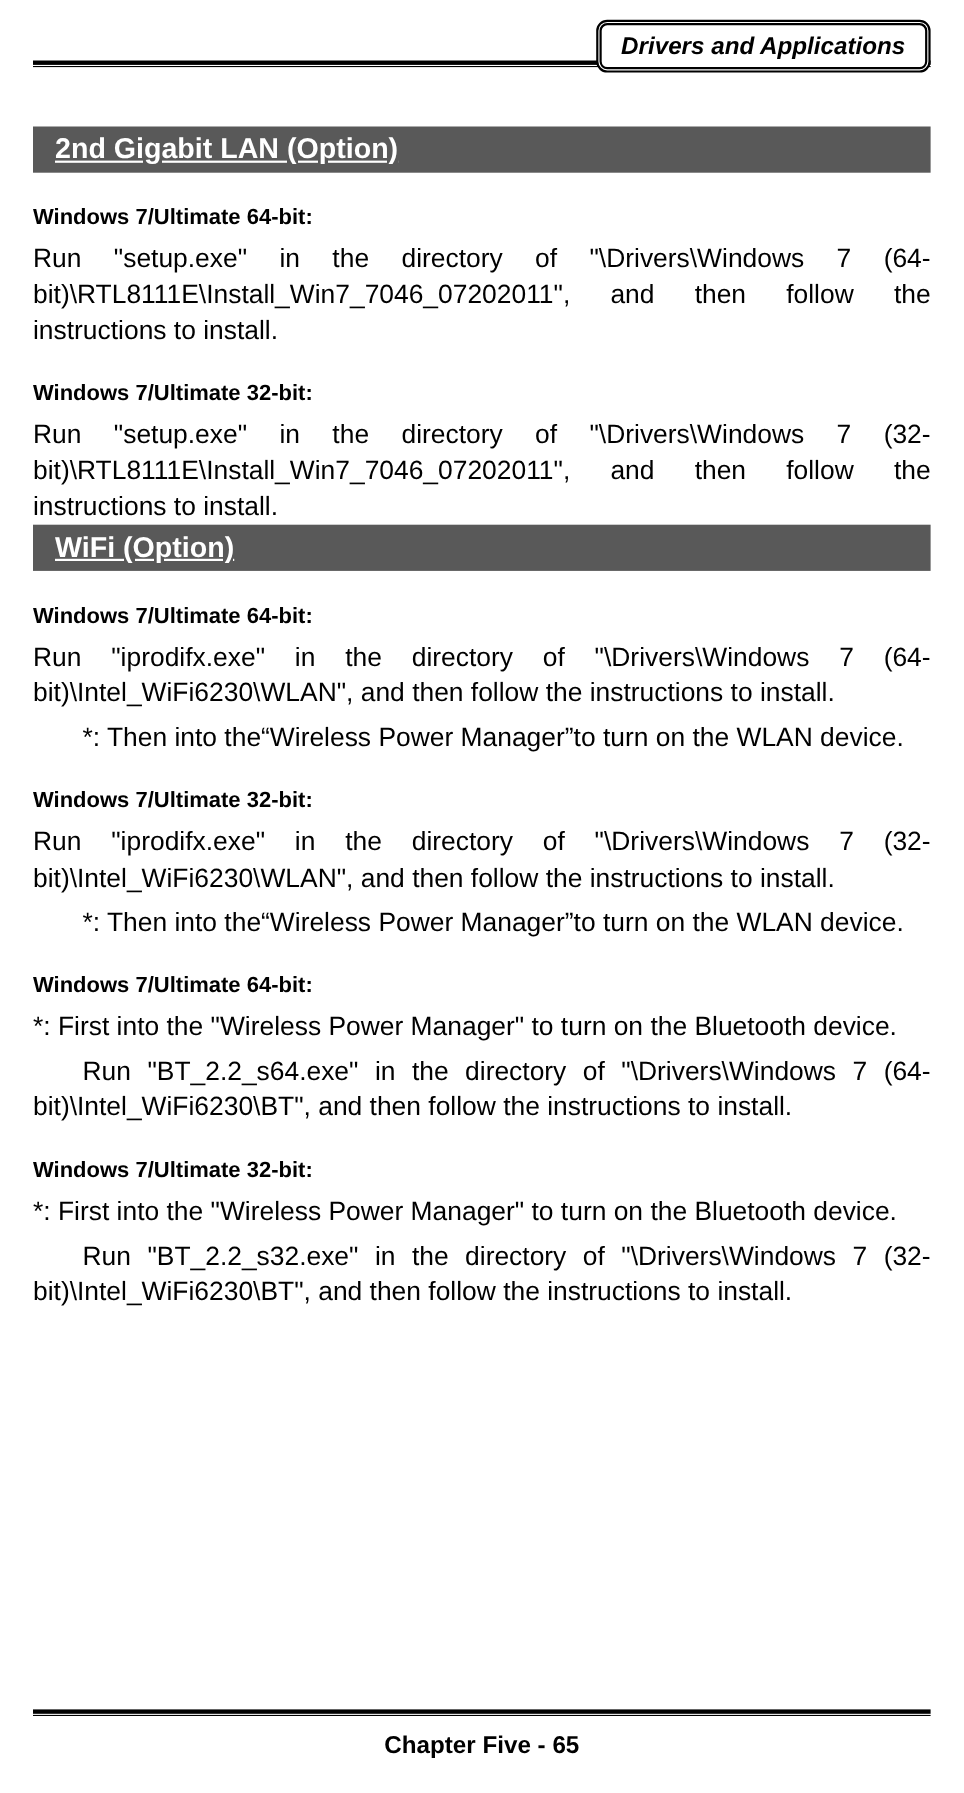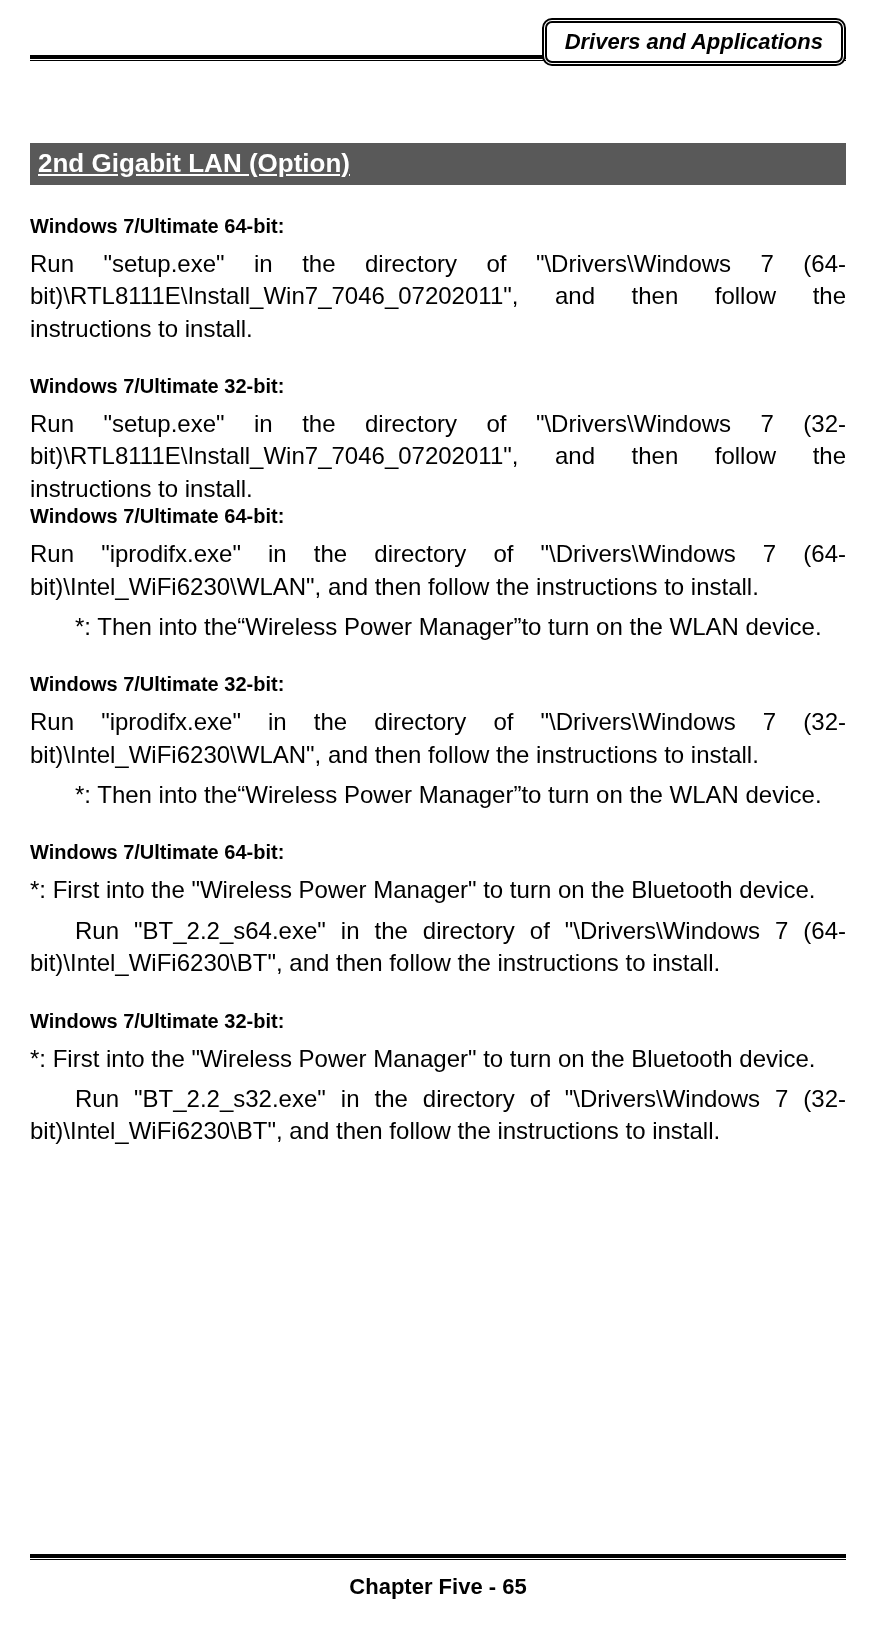--- a/index.html
+++ b/index.html
@@ -10,21 +10,20 @@
     body {
       width: 876px;
       height: 1630px;
       font-family: Arial, Helvetica, sans-serif;
       background: #fff;
       position: relative;
       padding: 0;
     }
     .page {
       padding: 20px 30px 0 30px;
-      margin-top: 28px;
     }
     .header-box {
       position: absolute;
       top: 18px;
       right: 30px;
       border: 5px double #000;
       border-radius: 10px;
       padding: 6px 18px;
       background: #fff;
       z-index: 2;
@@ -45,21 +44,21 @@
       z-index: 1;
     }
     .content {
       padding-top: 95px;
     }
     .section-header {
       background: #595959;
       color: #fff;
       font-weight: bold;
       font-size: 26px;
-      padding: 4px 4px 4px 8px;
+      padding: 4px 4px 4px 20px;
       margin-bottom: 30px;
       text-decoration: underline;
       text-decoration-color: #fff;
       text-underline-offset: 2px;
       line-height: 1.3;
     }
     .sub-heading {
       font-weight: bold;
       font-size: 20px;
       margin-bottom: 10px;
@@ -120,20 +119,21 @@
   <div class="content">
 
     <div class="section-header">2nd Gigabit LAN (Option)</div>
 
     <div class="sub-heading">Windows 7/Ultimate 64-bit:</div>
     <div class="body-text">Run "setup.exe" in the directory of "\Drivers\Windows 7 (64-bit)\RTL8111E\Install_Win7_7046_07202011", and then follow the instructions to install.</div>
 
     <div class="sub-heading">Windows 7/Ultimate 32-bit:</div>
     <div class="body-text nm">Run "setup.exe" in the directory of "\Drivers\Windows 7 (32-bit)\RTL8111E\Install_Win7_7046_07202011", and then follow the instructions to install.</div>
 
+    <div class="section-header">WiFi (Option)</div>
 
     <div class="sub-heading">Windows 7/Ultimate 64-bit:</div>
     <div class="body-text-tight">Run "iprodifx.exe" in the directory of "\Drivers\Windows 7 (64-bit)\Intel_WiFi6230\WLAN", and then follow the instructions to install.</div>
     <div class="note-text">*: Then into the“Wireless Power Manager”to turn on the WLAN device.</div>
 
     <div class="sub-heading">Windows 7/Ultimate 32-bit:</div>
     <div class="body-text-tight">Run "iprodifx.exe" in the directory of "\Drivers\Windows 7 (32-bit)\Intel_WiFi6230\WLAN", and then follow the instructions to install.</div>
     <div class="note-text">*: Then into the“Wireless Power Manager”to turn on the WLAN device.</div>
 
 

